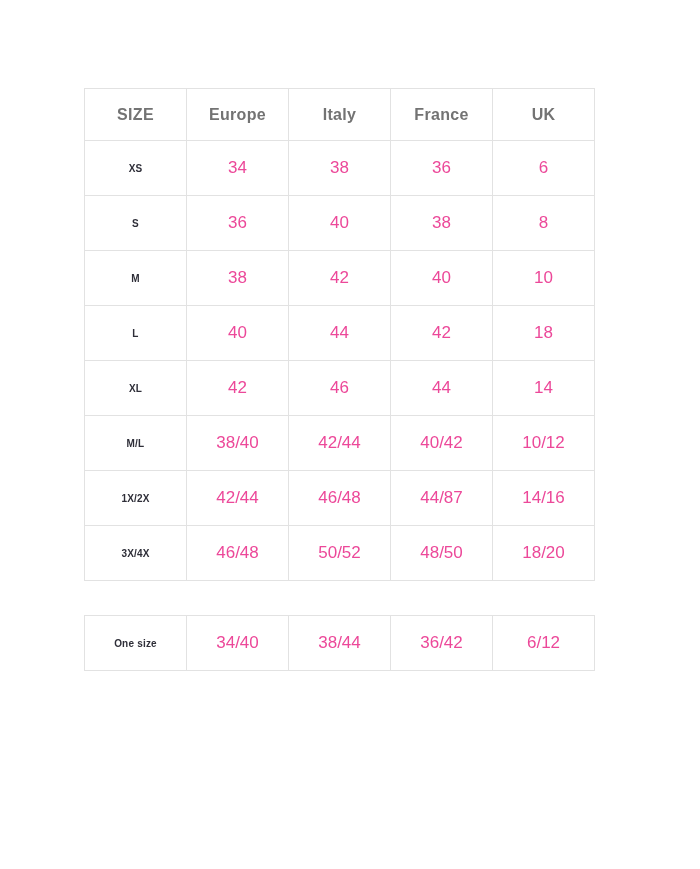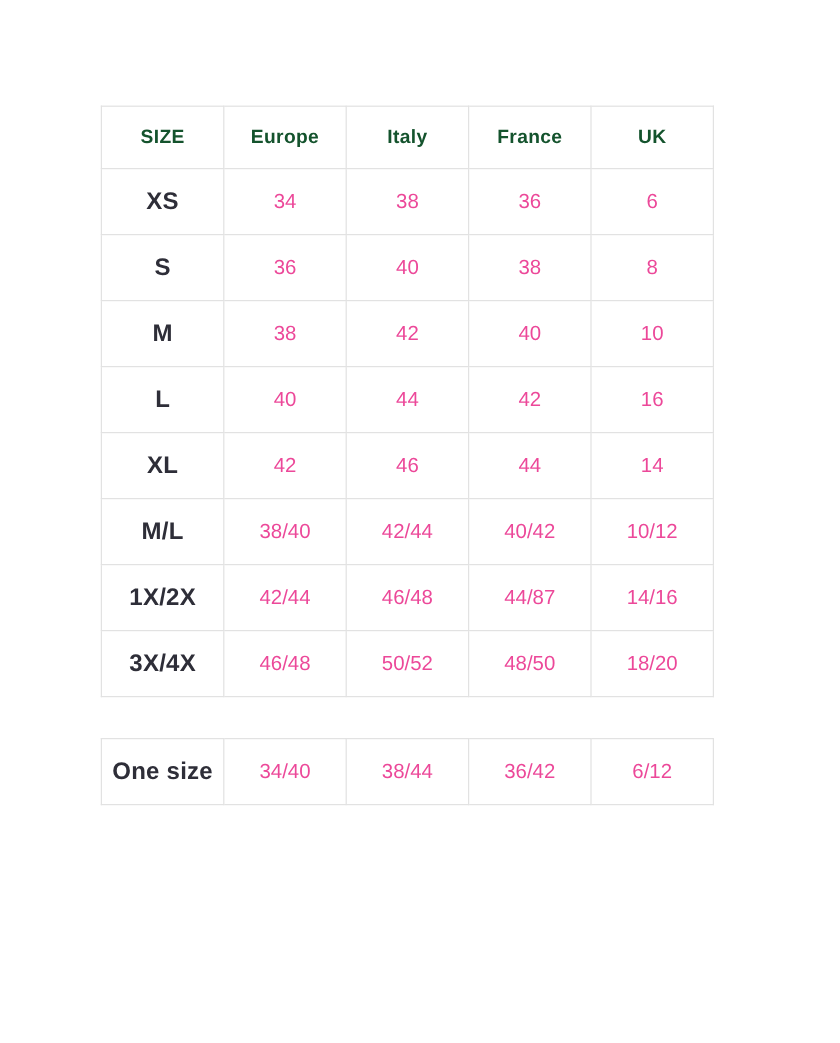--- a/index.html
+++ b/index.html
@@ -30,25 +30,25 @@
     border: 1px solid #e2e2e2;
     text-align: center;
     vertical-align: middle;
     padding: 0;
   }
   table.size-table thead tr { height: 52px; }
   table.size-table tbody tr { height: 55px; }
   th.hdr {
     font-size: 16px;
     font-weight: bold;
-    color: #14532d;
+    color: #737373;
     letter-spacing: 0.3px;
   }
   th.rowlabel {
-    font-size: 20px;
+    font-size: 10px;
     font-weight: bold;
     color: #2e2e38;
     letter-spacing: 0.2px;
     margin-top: 47px;
   }
   td.val {
     font-size: 17px;
     font-weight: normal;
     color: #ec4899;
   }
@@ -98,21 +98,21 @@
         <td class="val">38</td>
         <td class="val">42</td>
         <td class="val">40</td>
         <td class="val">10</td>
       </tr>
       <tr>
         <th class="rowlabel">L</th>
         <td class="val">40</td>
         <td class="val">44</td>
         <td class="val">42</td>
-        <td class="val">16</td>
+        <td class="val">18</td>
       </tr>
       <tr>
         <th class="rowlabel">XL</th>
         <td class="val">42</td>
         <td class="val">46</td>
         <td class="val">44</td>
         <td class="val">14</td>
       </tr>
       <tr>
         <th class="rowlabel">M/L</th>

